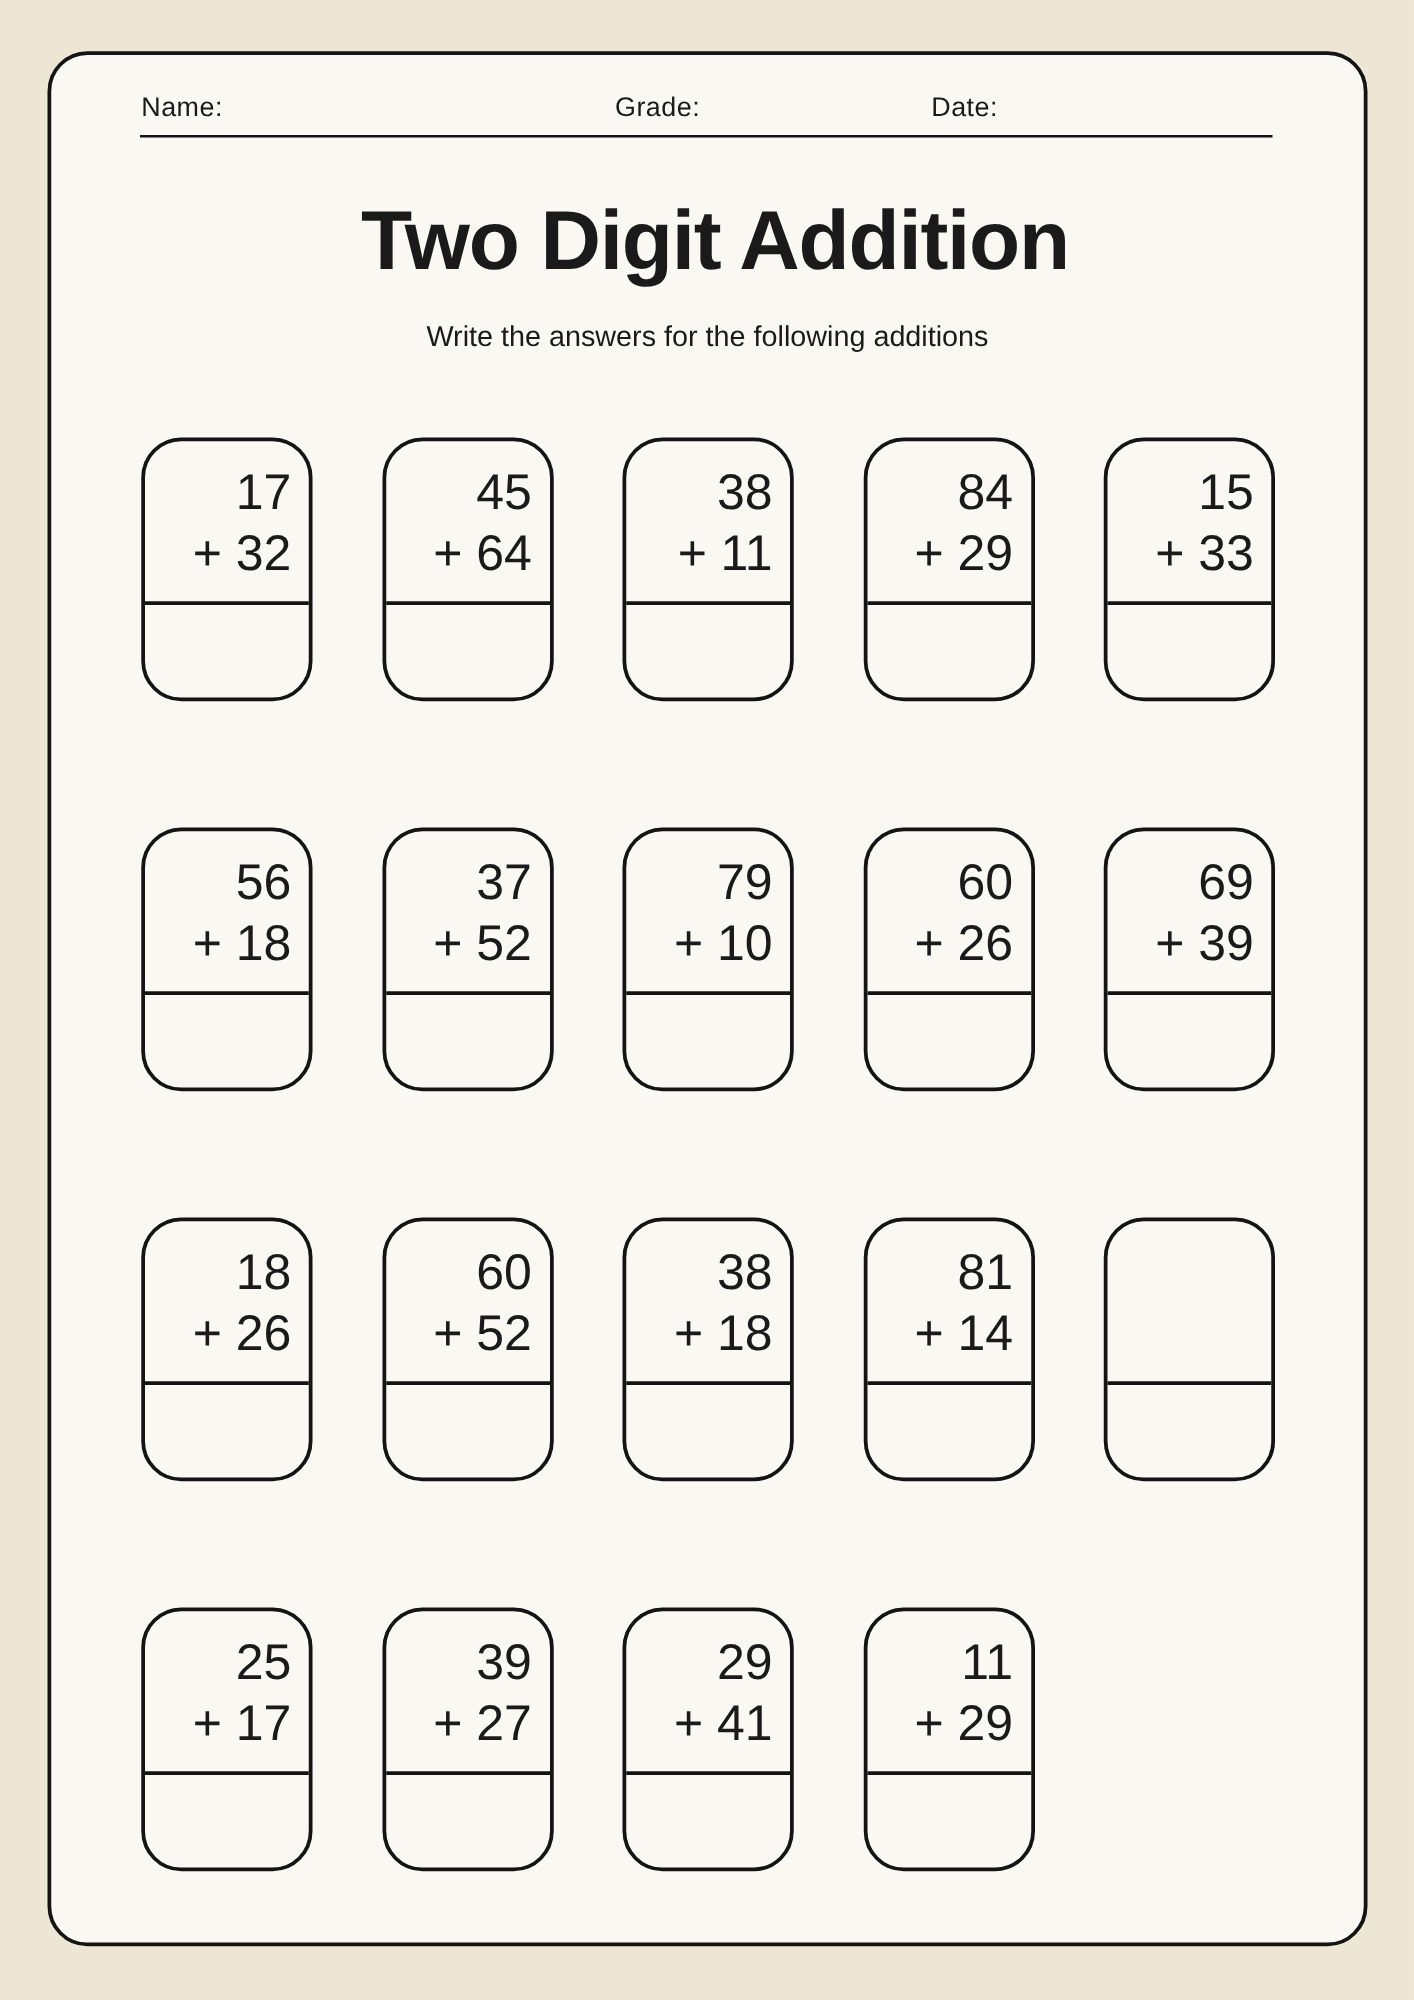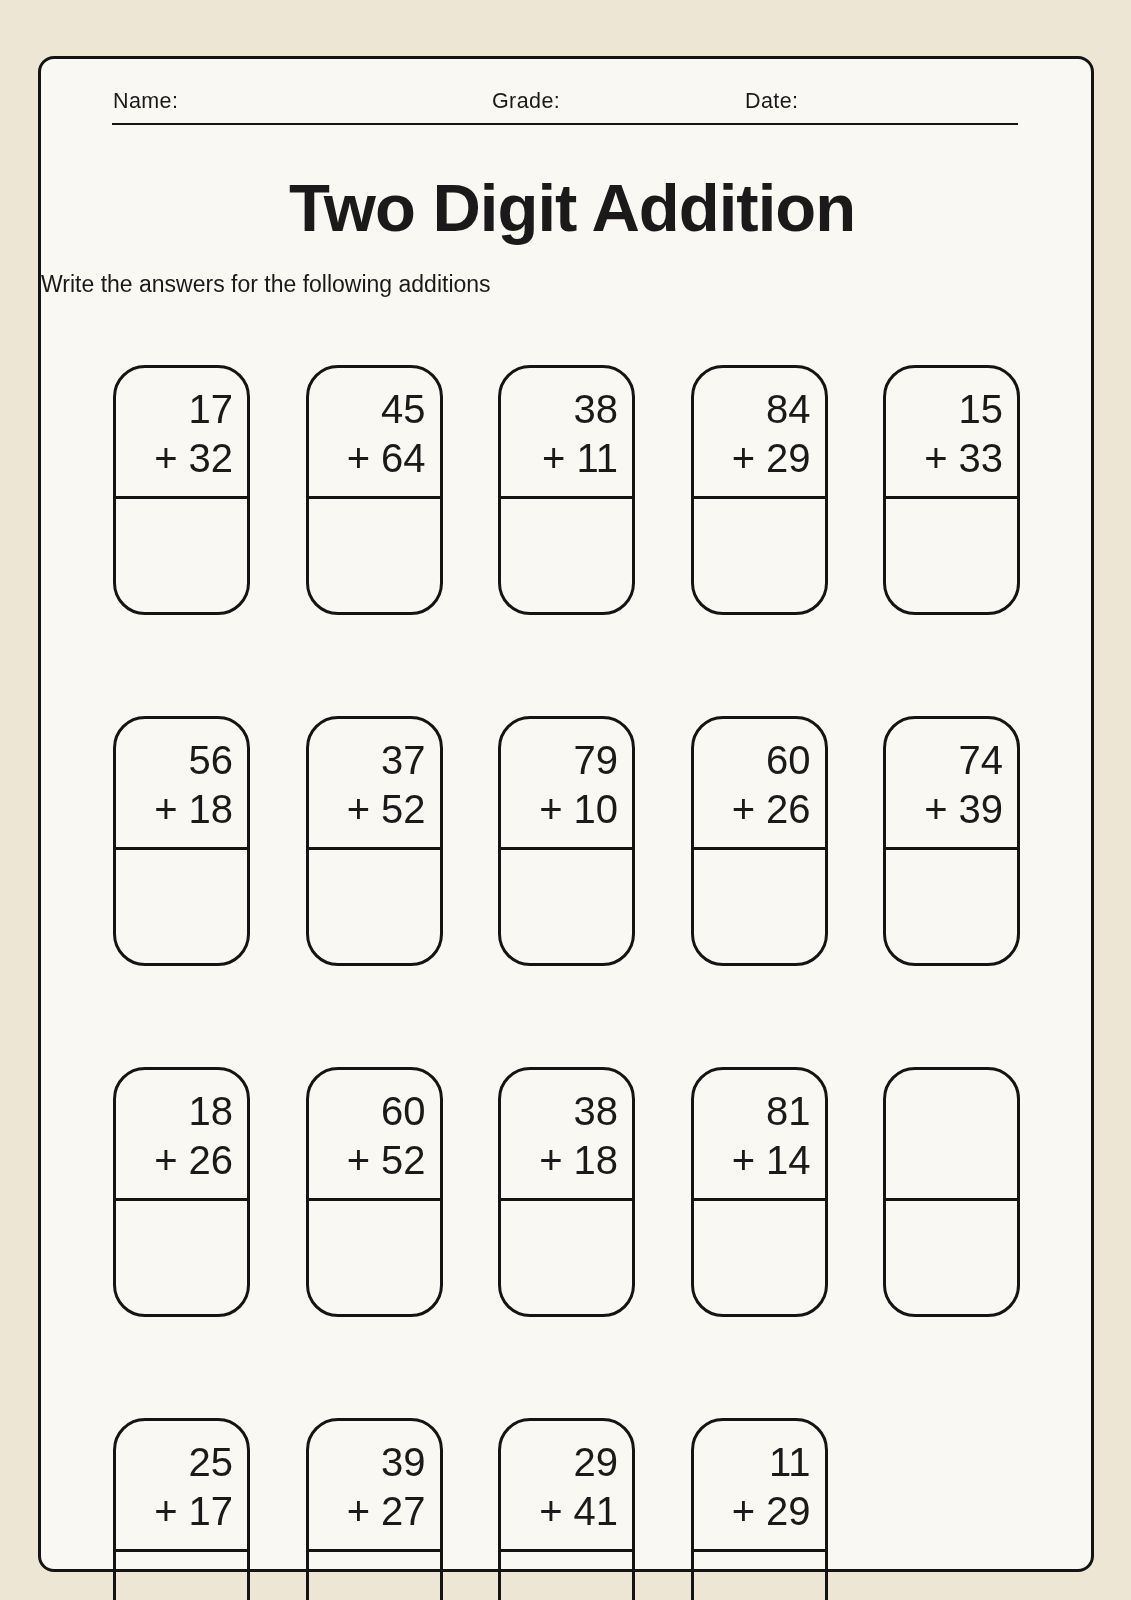--- a/index.html
+++ b/index.html
@@ -15,26 +15,26 @@
     width: 1131px;
     height: 1600px;
     background: var(--page-bg);
     font-family: "Liberation Sans", "DejaVu Sans", sans-serif;
     color: var(--ink);
     overflow: hidden;
   }
   .panel {
     position: absolute;
     left: 38px;
-    top: 56px;
+    top: 41px;
     width: 1056px;
     height: 1516px;
     background: var(--panel-bg);
     border: 3px solid var(--line);
-    border-radius: 16px;
+    border-radius: 32px;
   }
   .hdr-label {
     position: absolute;
     top: 30px;
     font-size: 21.5px;
     letter-spacing: 0.4px;
     color: var(--ink);
     white-space: nowrap;
   }
   .hdr-label.name  { left: 72px; }
@@ -60,39 +60,40 @@
     letter-spacing: -1px;
     color: var(--ink);
     white-space: nowrap;
     margin-left: 12px;
   }
   .subtitle {
     position: absolute;
     left: 0;
     right: 0;
     top: 211px;
+    text-align: center;
     font-size: 23px;
     line-height: 28px;
     color: var(--ink);
     white-space: nowrap;
   }
   .grid {
     position: absolute;
     left: 72px;
     top: 306px;
     width: 907px;
     display: grid;
     grid-template-columns: repeat(5, 137px);
     justify-content: space-between;
     row-gap: 101px;
   }
   .card {
     position: relative;
     width: 137px;
-    height: 250px;
+    height: 211px;
     border: 3px solid var(--line);
     border-radius: 32px;
     background: transparent;
   }
   .prob {
     position: absolute;
     top: 17px;
     right: 14px;
     text-align: right;
     font-size: 40px;
@@ -209,21 +210,21 @@
     <div class="prob">
       <div>60</div>
       <div><span class="op">+</span><span>26</span></div>
     </div>
     <div class="card-divider"></div>
     <div class="answer"></div>
   </div>
 
   <div class="card">
     <div class="prob">
-      <div>74</div>
+      <div>69</div>
       <div><span class="op">+</span><span>39</span></div>
     </div>
     <div class="card-divider"></div>
     <div class="answer"></div>
   </div>
 
   <div class="card">
     <div class="prob">
       <div>18</div>
       <div><span class="op">+</span><span>26</span></div>

